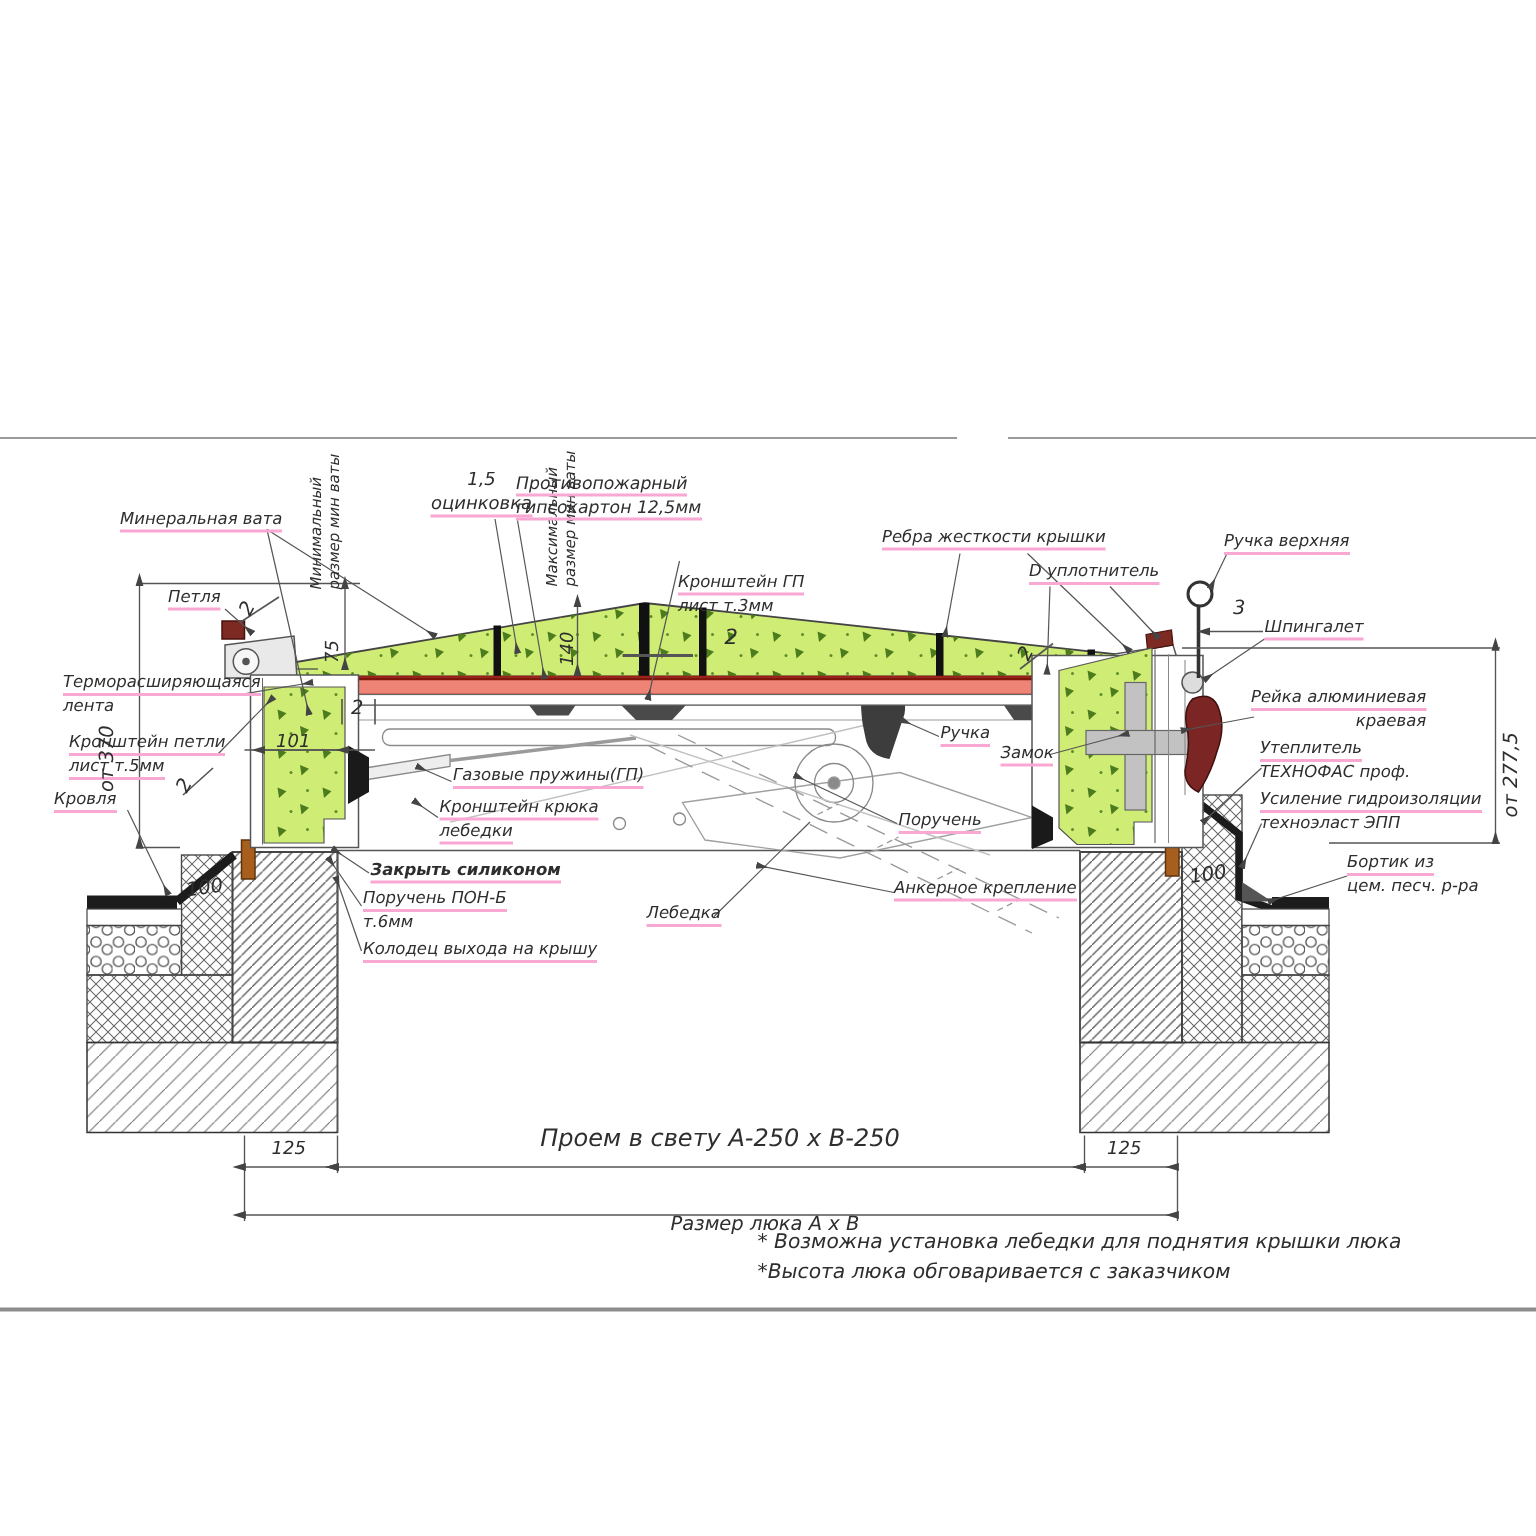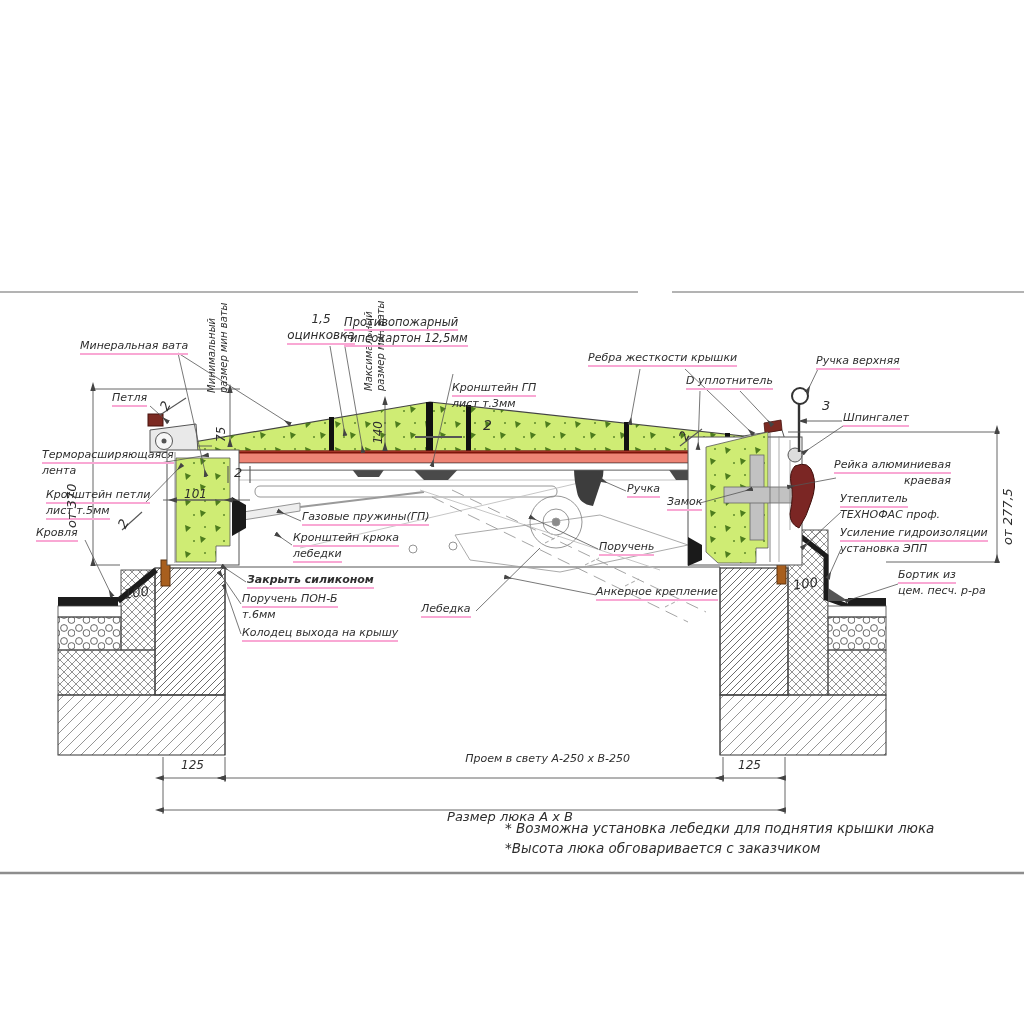--- a/index.html
+++ b/index.html
@@ -33,39 +33,39 @@
   #lbl-bortik{left:898px;top:568px;}
   #lbl-petlya{left:112px;top:391px;}
   #lbl-thermo{left:42px;top:448px;}
   #lbl-hingebr{left:46px;top:488px;}
   #lbl-krovlya{left:36px;top:526px;font-style:italic;}
   #lbl-silicone{left:247px;top:573px;font-weight:bold;}
   #lbl-paronit{left:242px;top:592px;}
   #lbl-well{left:242px;top:626px;}
   #lbl-gas{left:302px;top:510px;}
   #lbl-hook{left:293px;top:531px;}
-  #lbl-winch{left:421px;top:602px;font-style:italic;}
+  #lbl-winch{left:431px;top:602px;font-style:italic;}
   #lbl-handle{left:627px;top:482px;}
   #lbl-lock{left:667px;top:495px;}
   #lbl-handrail{left:599px;top:540px;}
   #lbl-anchor{left:596px;top:585px;text-decoration:underline;}
   #dim-370{left:64px;top:528px;font-size:13px;}
   #dim-277{left:1000px;top:545px;font-size:13px;}
   #dim-101{left:184px;top:487px;}
   #dim-100l{left:124px;top:585px;font-size:13px;transform:rotate(-8deg);}
   #dim-100r{left:793px;top:576px;font-size:13px;transform:rotate(-8deg);}
   #dim-125l{left:181px;top:758px;}
   #dim-125r{left:738px;top:758px;}
   #t2a{left:170px;top:398px;font-size:13px;}
   #t2b{left:128px;top:516px;font-size:13px;}
   #t2c{left:234px;top:465px;font-size:13px;}
   #t2d{left:483px;top:417px;font-size:14px;}
   #t2e{left:689px;top:428px;font-size:13px;}
   #t3{left:822px;top:398px;font-size:13px;}
-  #lbl-opening{left:330px;top:752px;width:300px;text-align:right;font-size:11px;}
+  #lbl-opening{left:330px;top:752px;width:300px;text-align:center;font-size:16px;}
   #lbl-size{left:380px;top:786px;width:260px;text-align:center;font-size:13px;margin-top:24px;}
   #note1{left:505px;top:821px;font-size:13.5px;}
   #note2{left:505px;top:841px;font-size:13.5px;}
   #watermark{position:absolute;left:338px;top:372px;font-size:66px;font-weight:bold;
              color:rgba(125,148,68,0.55);letter-spacing:1px;z-index:4;font-style:normal;}
 </style>
 </head>
 <body>
 
 <div class="stage">
@@ -324,21 +324,21 @@
   <div>краевая</div>
 </div>
 
 <div class="lbl" id="lbl-insul">
   <div><span class="u">Утеплитель</span></div>
   <div>ТЕХНОФАС проф.</div>
 </div>
 
 <div class="lbl" id="lbl-gidro">
   <div><span class="u">Усиление гидроизоляции</span></div>
-  <div>установка ЭПП</div>
+  <div>техноэласт ЭПП</div>
 </div>
 
 <div class="lbl" id="lbl-bortik">
   <div><span class="u">Бортик из</span></div>
   <div>цем. песч. р-ра</div>
 </div>
 
 <div class="lbl" id="lbl-petlya"><span class="u">Петля</span></div>
 
 <div class="lbl" id="lbl-thermo">

